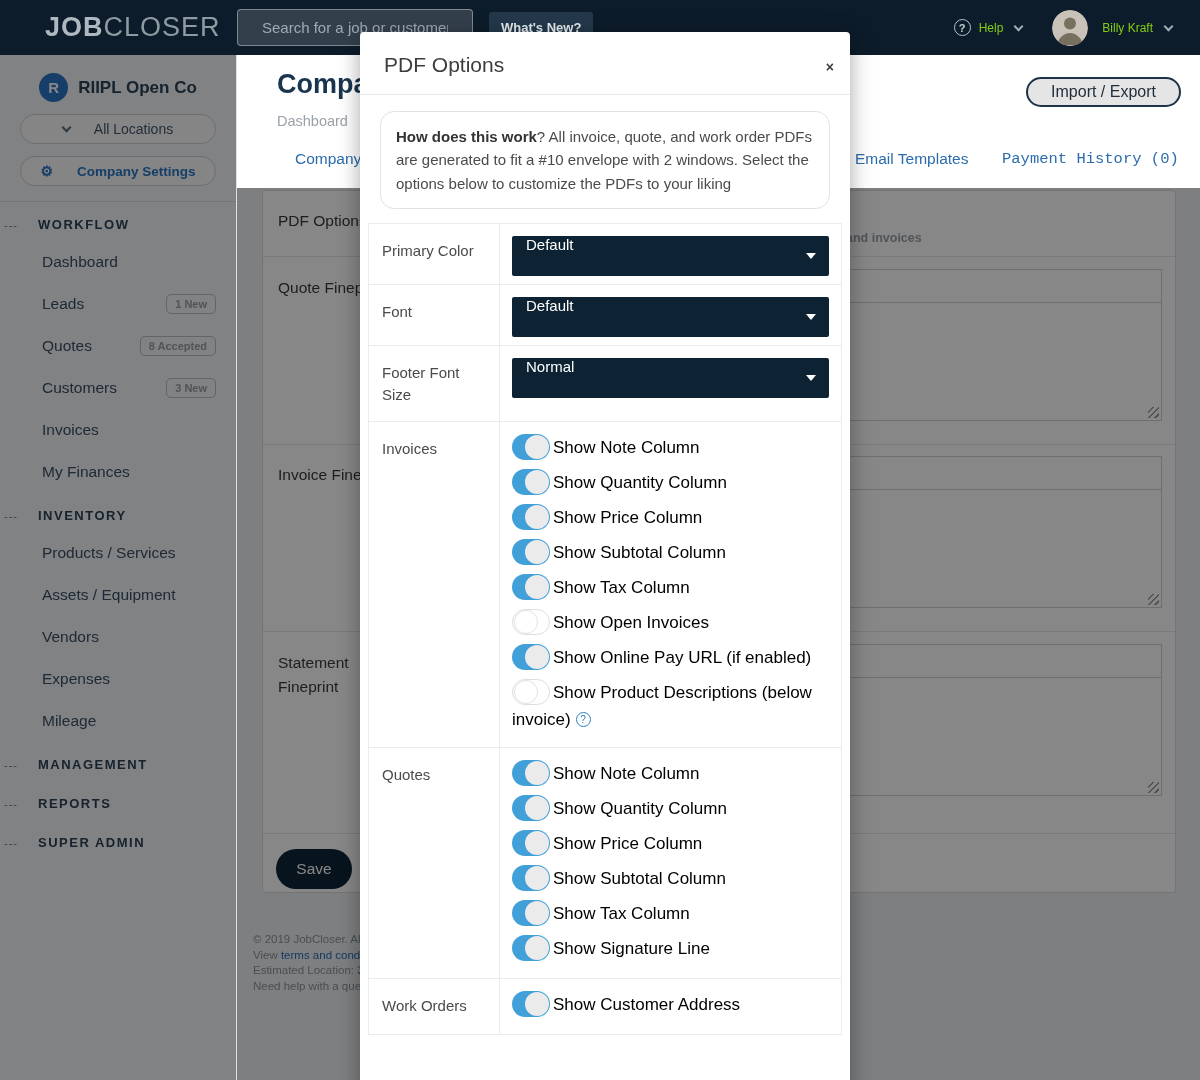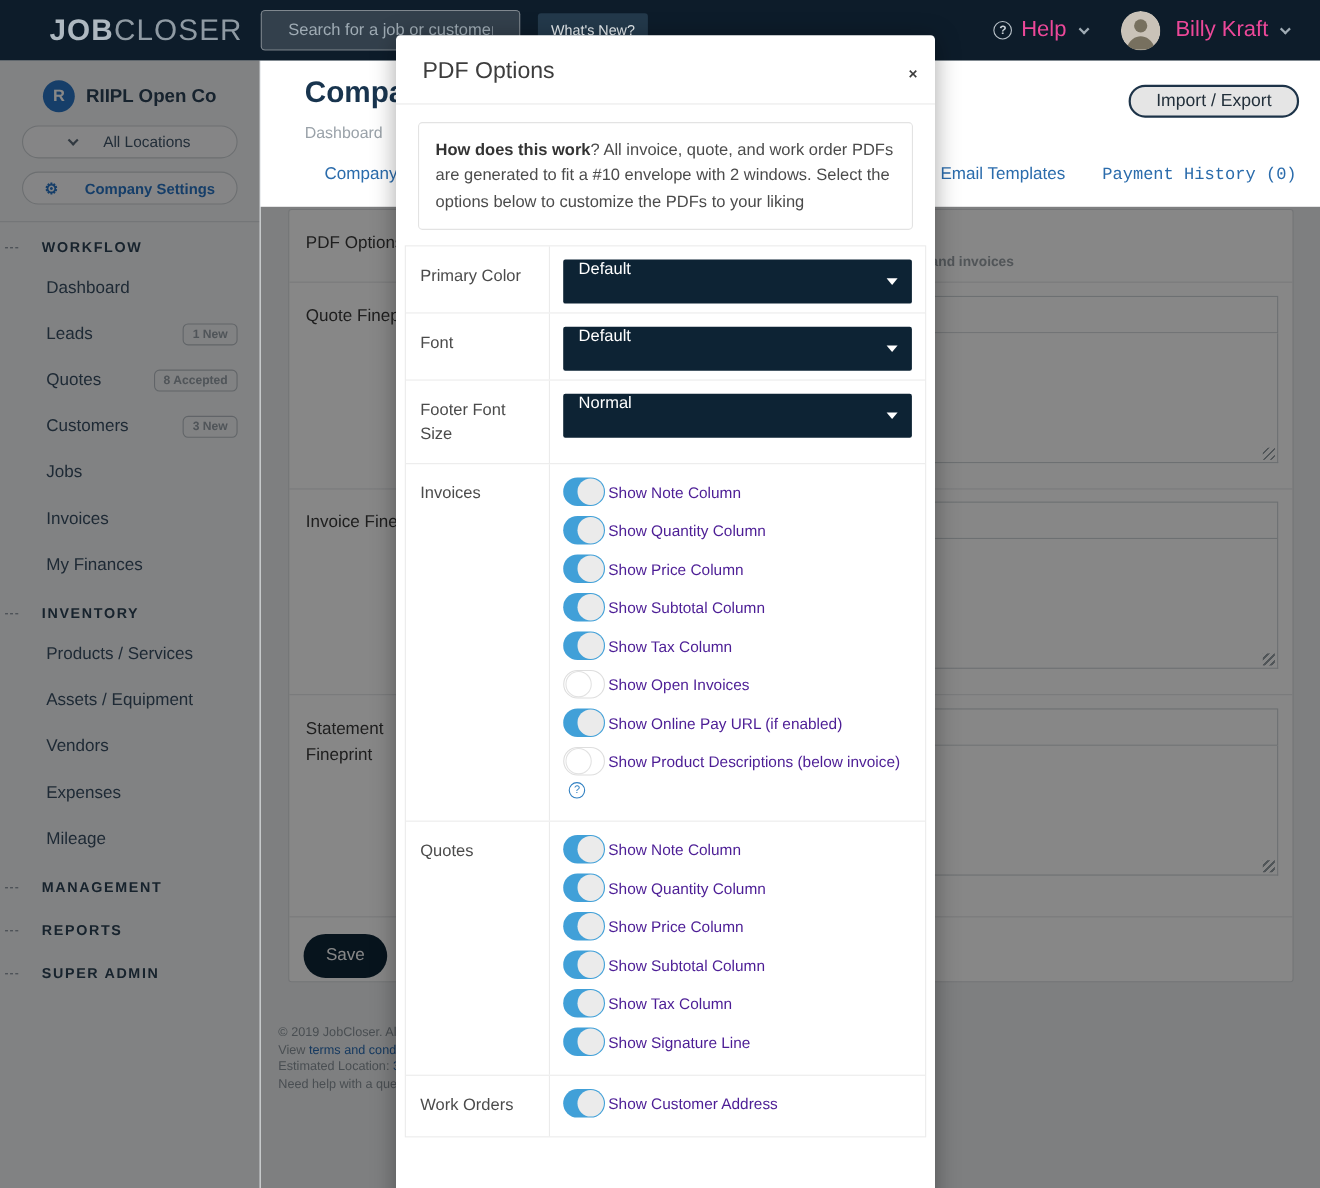--- a/index.html
+++ b/index.html
@@ -6,26 +6,26 @@
   html,body{margin:0;padding:0}
   body{width:1200px;height:1080px;position:relative;overflow:hidden;background:#eef0f2;font-family:"Liberation Sans",sans-serif}
 
   
   .navbar{position:absolute;top:0;left:0;right:0;height:55px;background:#0d1c2a;z-index:5}
   .logo{position:absolute;left:45px;top:12px;font-size:27px;letter-spacing:1px;color:#8f9aa3;font-weight:300}
   .logo b{font-weight:700;color:#aeb8c0}
   .search{position:absolute;left:237px;top:9px;width:236px;height:37px;background:rgba(255,255,255,.16);
     border:1px solid rgba(255,255,255,.38);border-radius:4px;color:#c6ced4;font-size:15px;padding:0 24px;outline:none}
   .search::placeholder{color:#9fabb4}
-  .whatsnew{position:absolute;left:489px;top:12px;background:#23394b;color:#e7ecef;font-size:13px;font-weight:400;
+  .whatsnew{position:absolute;left:489px;top:12px;background:#23394b;color:#e7ecef;font-size:13px;font-weight:700;
     padding:8px 12px;border-radius:3px;border:none;cursor:pointer}
   .nav-right{position:absolute;right:28px;top:0;height:55px;display:flex;align-items:center}
   .help-circ{width:17px;height:17px;border:1.5px solid #b9c2c9;border-radius:50%;color:#c7cfd5;font-size:11px;
     display:flex;align-items:center;justify-content:center;font-weight:700;margin-right:8px}
-  .nav-label{color:#ec4899;font-size:20px}
+  .nav-label{color:#84cc16;font-size:12px}
   .chev{width:7px;height:7px;border-right:2px solid #9fabb4;border-bottom:2px solid #9fabb4;transform:rotate(45deg);margin:-3px 0 0 12px}
   .avatar{width:36px;height:36px;border-radius:50%;overflow:hidden;margin:0 14px 0 30px;flex:none}
 
   
   .sidebar{position:absolute;top:55px;left:0;width:237px;bottom:0;background:#f4f5f7;border-right:1px solid #dfe2e5}
   .side-co{display:flex;align-items:center;justify-content:center;gap:10px;padding-top:18px}
   .co-badge{width:29px;height:29px;border-radius:50%;background:#2a76c6;color:#fff;font-weight:700;font-size:15px;
     display:flex;align-items:center;justify-content:center}
   .co-name{font-size:17px;color:#2c4257;font-weight:600}
   .side-pill{margin:12px 20px 0;height:30px;border:1px solid #ccd1d5;border-radius:16px;background:#fcfcfd;
@@ -73,38 +73,38 @@
   
   .dim{position:absolute;inset:0;background:rgba(0,0,0,.47);z-index:40}
 
   
   .modal{position:fixed;left:360px;top:32px;width:490px;height:1130px;background:#fff;border-radius:4px;
     box-shadow:0 4px 22px rgba(0,0,0,.35);z-index:100}
   .m-head{padding:21px 24px 17px;border-bottom:1px solid #e9e9e9;position:relative}
   .m-title{font-size:21px;color:#3d3d3d}
   .m-close{position:absolute;right:16px;top:28px;font-size:14px;font-weight:700;color:#3d3d3d;cursor:pointer;line-height:1}
   .m-body{padding:0 8px}
-  .info-box{margin:16px 12px 0;border:1px solid #e3e3e3;border-radius:4px;padding:13px 15px;font-size:15px;line-height:1.55;color:#4b4b4b}
+  .info-box{margin:16px 12px 0;border:1px solid #e3e3e3;border-radius:14px;padding:13px 15px;font-size:15px;line-height:1.55;color:#4b4b4b}
   .info-box b{color:#333}
   .opt-table{margin-top:14px;border:1px solid #ebebeb}
   .opt-row{display:flex;border-top:1px solid #ebebeb}
   .opt-row:first-child{border-top:none}
   .opt-label{width:131px;min-width:131px;border-right:1px solid #ebebeb;padding:16px 8px 14px 13px;font-size:15px;color:#4b4b4b;line-height:1.5}
   .opt-ctrl{flex:1;padding:12px 12px 8px;min-width:0}
   .sel{height:40px;background:#0d2334;border-radius:2px;display:flex;align-items:flex-start;padding:0 14px;
     color:#fff;font-size:15px;position:relative;cursor:pointer}
   .caret{position:absolute;right:13px;top:17px;border-left:5px solid transparent;border-right:5px solid transparent;border-top:6px solid #fff}
   .toggle-row{margin-bottom:7px;line-height:1.5}
   .switch{display:inline-block;vertical-align:middle;width:38px;height:26px;border-radius:13px;position:relative;margin:0 3px 2px 0;cursor:pointer}
   .switch.on{background:#41a0d8}
   .switch.off{background:#fff;border:1px solid #dedede}
   .switch .knob{position:absolute;top:1px;width:24px;height:24px;border-radius:50%}
   .switch.on .knob{right:1px;background:#ebebeb}
   .switch.off .knob{left:1px;top:0;background:#fff;border:1px solid #e2e2e2}
-  .t-label{font-size:14px;color:#4c1d95;vertical-align:middle}
+  .t-label{font-size:17px;color:#000000;vertical-align:middle}
   .help-q{display:inline-flex;width:15px;height:15px;border:1px solid #2f7fc1;border-radius:50%;color:#2f7fc1;
     font-size:10px;align-items:center;justify-content:center;vertical-align:middle;margin-left:5px;cursor:pointer}
 </style>
 </head>
 <body>
 
 <div class="navbar">
   <div class="logo"><b>JOB</b><span>CLOSER</span></div>
   <input class="search" placeholder="Search for a job or customer" style="">
   <button class="whatsnew">What's New?</button>
@@ -152,23 +152,20 @@
       </div>
       <div class="side-item">
         <span>Quotes</span>
         <span class="badge">8 Accepted</span>
       </div>
       <div class="side-item">
         <span>Customers</span>
         <span class="badge">3 New</span>
       </div>
       <div class="side-item">
-        <span>Jobs</span>
-      </div>
-      <div class="side-item">
         <span>Invoices</span>
       </div>
       <div class="side-item">
         <span>My Finances</span>
       </div>
       <div class="side-section">
         <span class="dashes">---</span>
         <span class="lbl">INVENTORY</span>
       </div>
       <div class="side-item">

